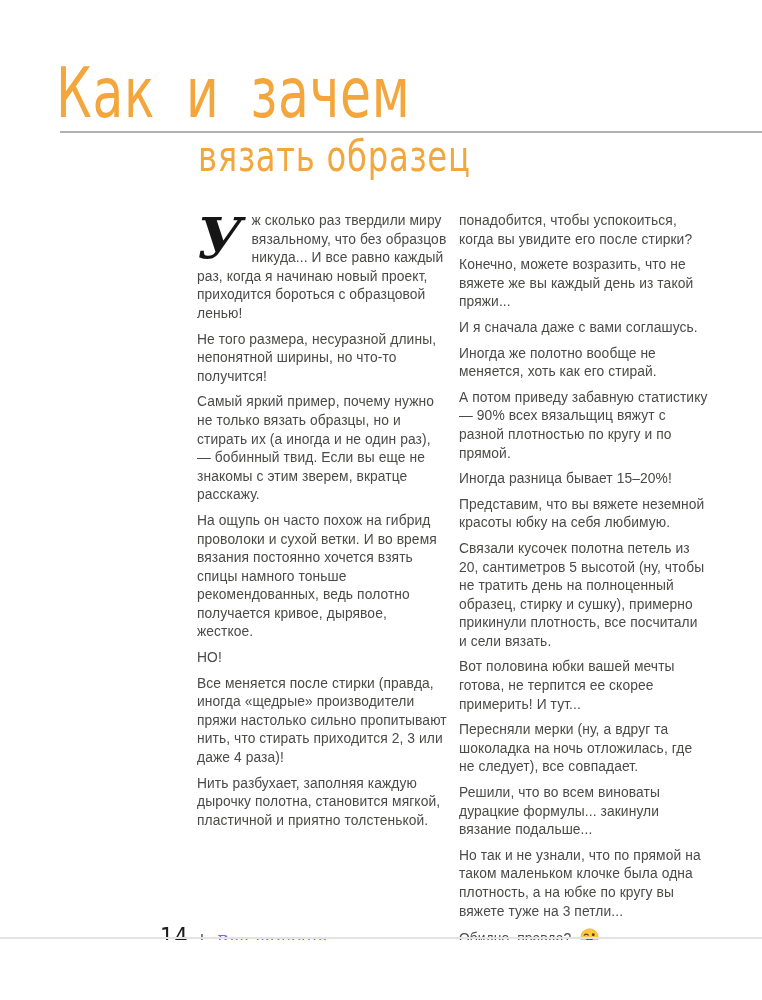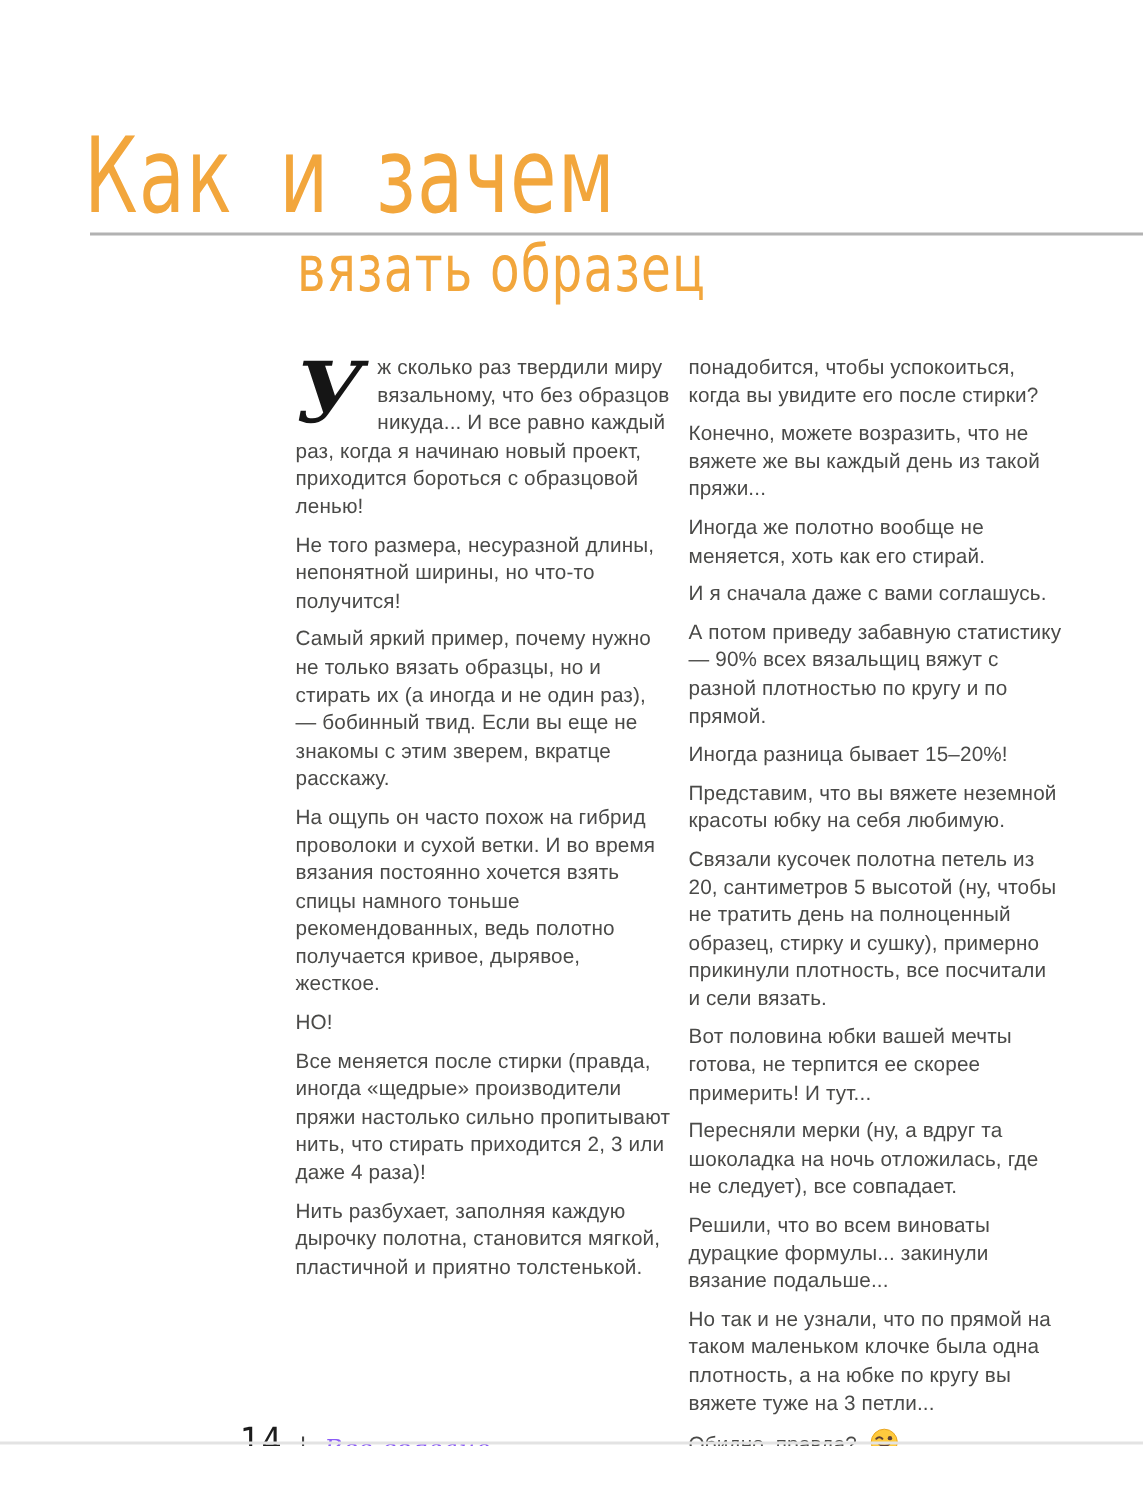--- a/index.html
+++ b/index.html
@@ -8,21 +8,20 @@
     background: #ffffff;
   }
   .page {
     position: relative;
     width: 762px;
     height: 940px;
     background: #ffffff;
     overflow: hidden;
     font-family: "Liberation Sans", sans-serif;
     color: #4a4a48;
-    margin-top: 24px;
   }
   
   .title-rule {
     position: absolute;
     left: 60px;
     top: 131px;
     width: 702px;
     height: 2px;
     background: #b2b2b2;
     z-index: 1;
@@ -149,22 +148,22 @@
       <p>На ощупь он часто похож на гибрид проволоки и сухой ветки. И во время вязания постоянно хочется взять спицы намного тоньше рекомендованных, ведь полотно получается кривое, дырявое, жесткое.</p>
       <p>НО!</p>
       <p>Все меняется после стирки (правда, иногда «щедрые» производители пряжи настолько сильно пропитывают нить, что стирать приходится 2, 3 или даже 4 раза)!</p>
       <p>Нить разбухает, заполняя каждую дырочку полотна, становится мягкой, пластичной и приятно толстенькой.</p>
 
     </div>
 
     <div class="col">
       <p>понадобится, чтобы успокоиться, когда вы увидите его после стирки?</p>
       <p>Конечно, можете возразить, что не вяжете же вы каждый день из такой пряжи...</p>
+      <p>И я сначала даже с вами соглашусь.</p>
       <p>Иногда же полотно вообще не меняется, хоть как его стирай.</p>
-      <p>И я сначала даже с вами соглашусь.</p>
       <p>А потом приведу забавную статистику — 90% всех вязальщиц вяжут с разной плотностью по кругу и по прямой.</p>
       <p>Иногда разница бывает 15–20%!</p>
       <p>Представим, что вы вяжете неземной красоты юбку на себя любимую.</p>
       <p>Связали кусочек полотна петель из 20, сантиметров 5 высотой (ну, чтобы не тратить день на полноценный образец, стирку и сушку), примерно прикинули плотность, все посчитали и сели вязать.</p>
       <p>Вот половина юбки вашей мечты готова, не терпится ее скорее примерить! И тут...</p>
       <p>Пересняли мерки (ну, а вдруг та шоколадка на ночь отложилась, где не следует), все совпадает.</p>
       <p>Решили, что во всем виноваты дурацкие формулы... закинули вязание подальше...</p>
       <p>Но так и не узнали, что по прямой на таком маленьком клочке была одна плотность, а на юбке по кругу вы вяжете туже на 3 петли...</p>
       <p>
         <span>Обидно, правда?</span>

